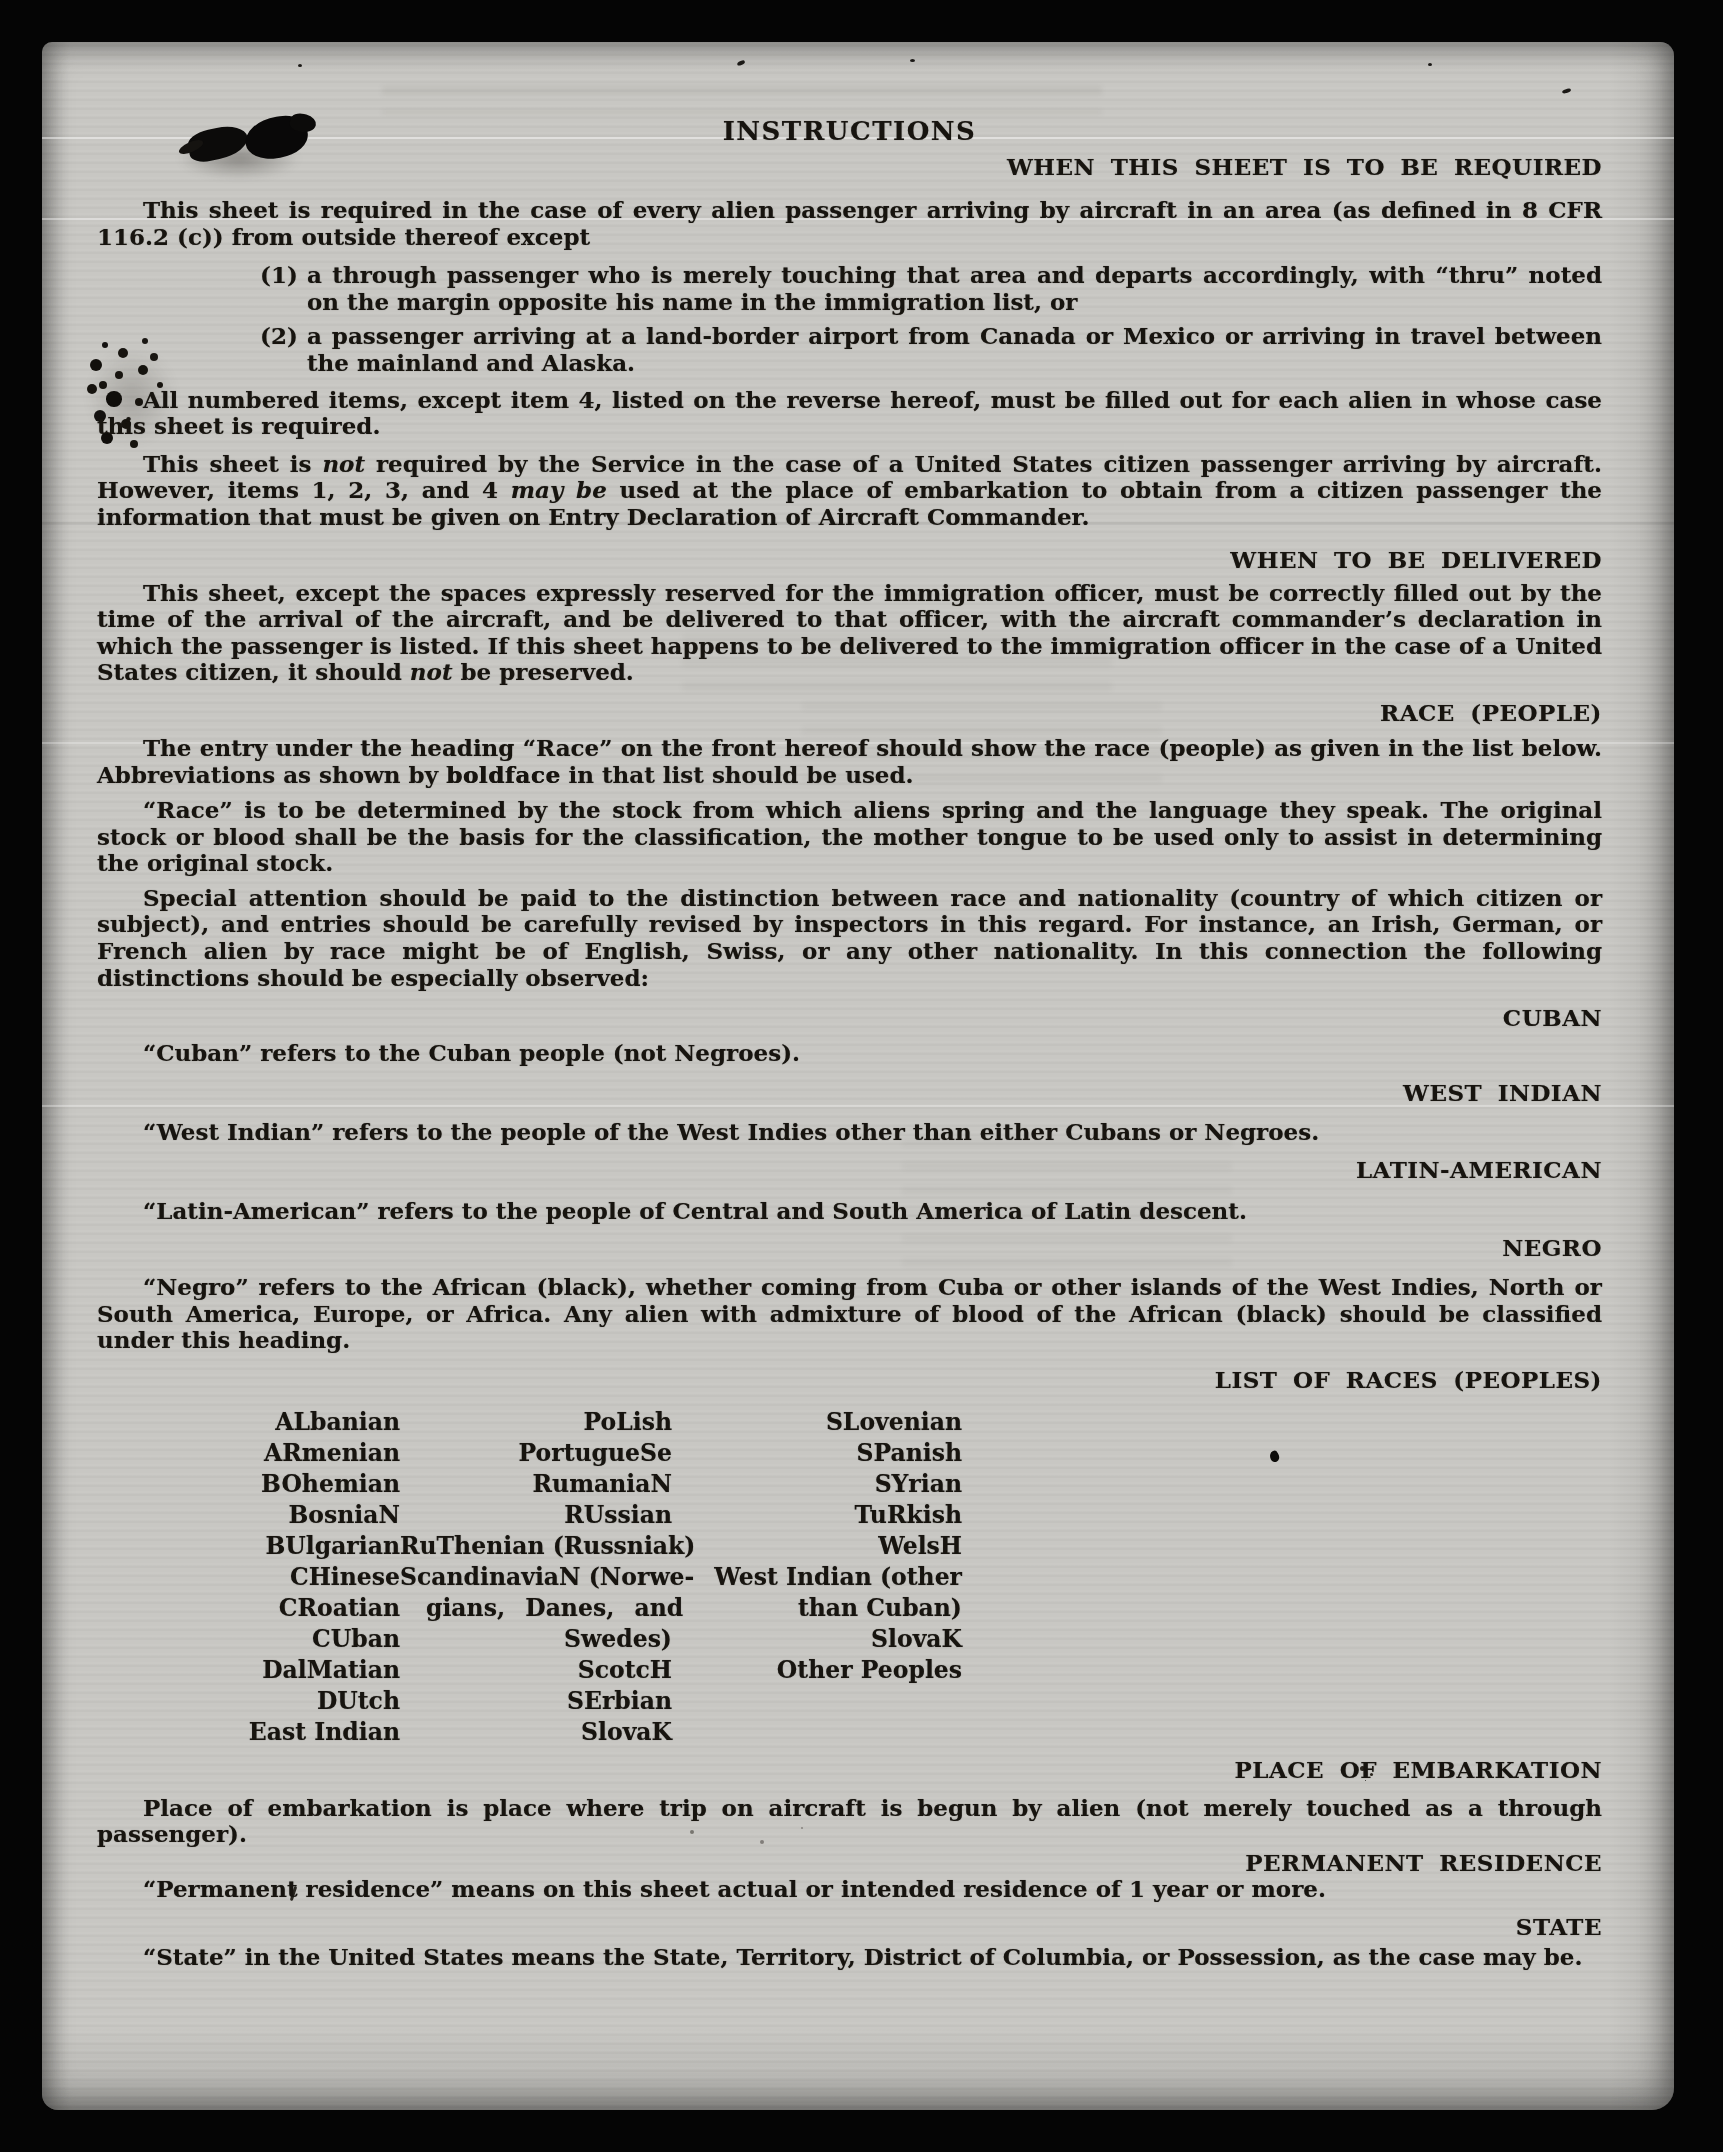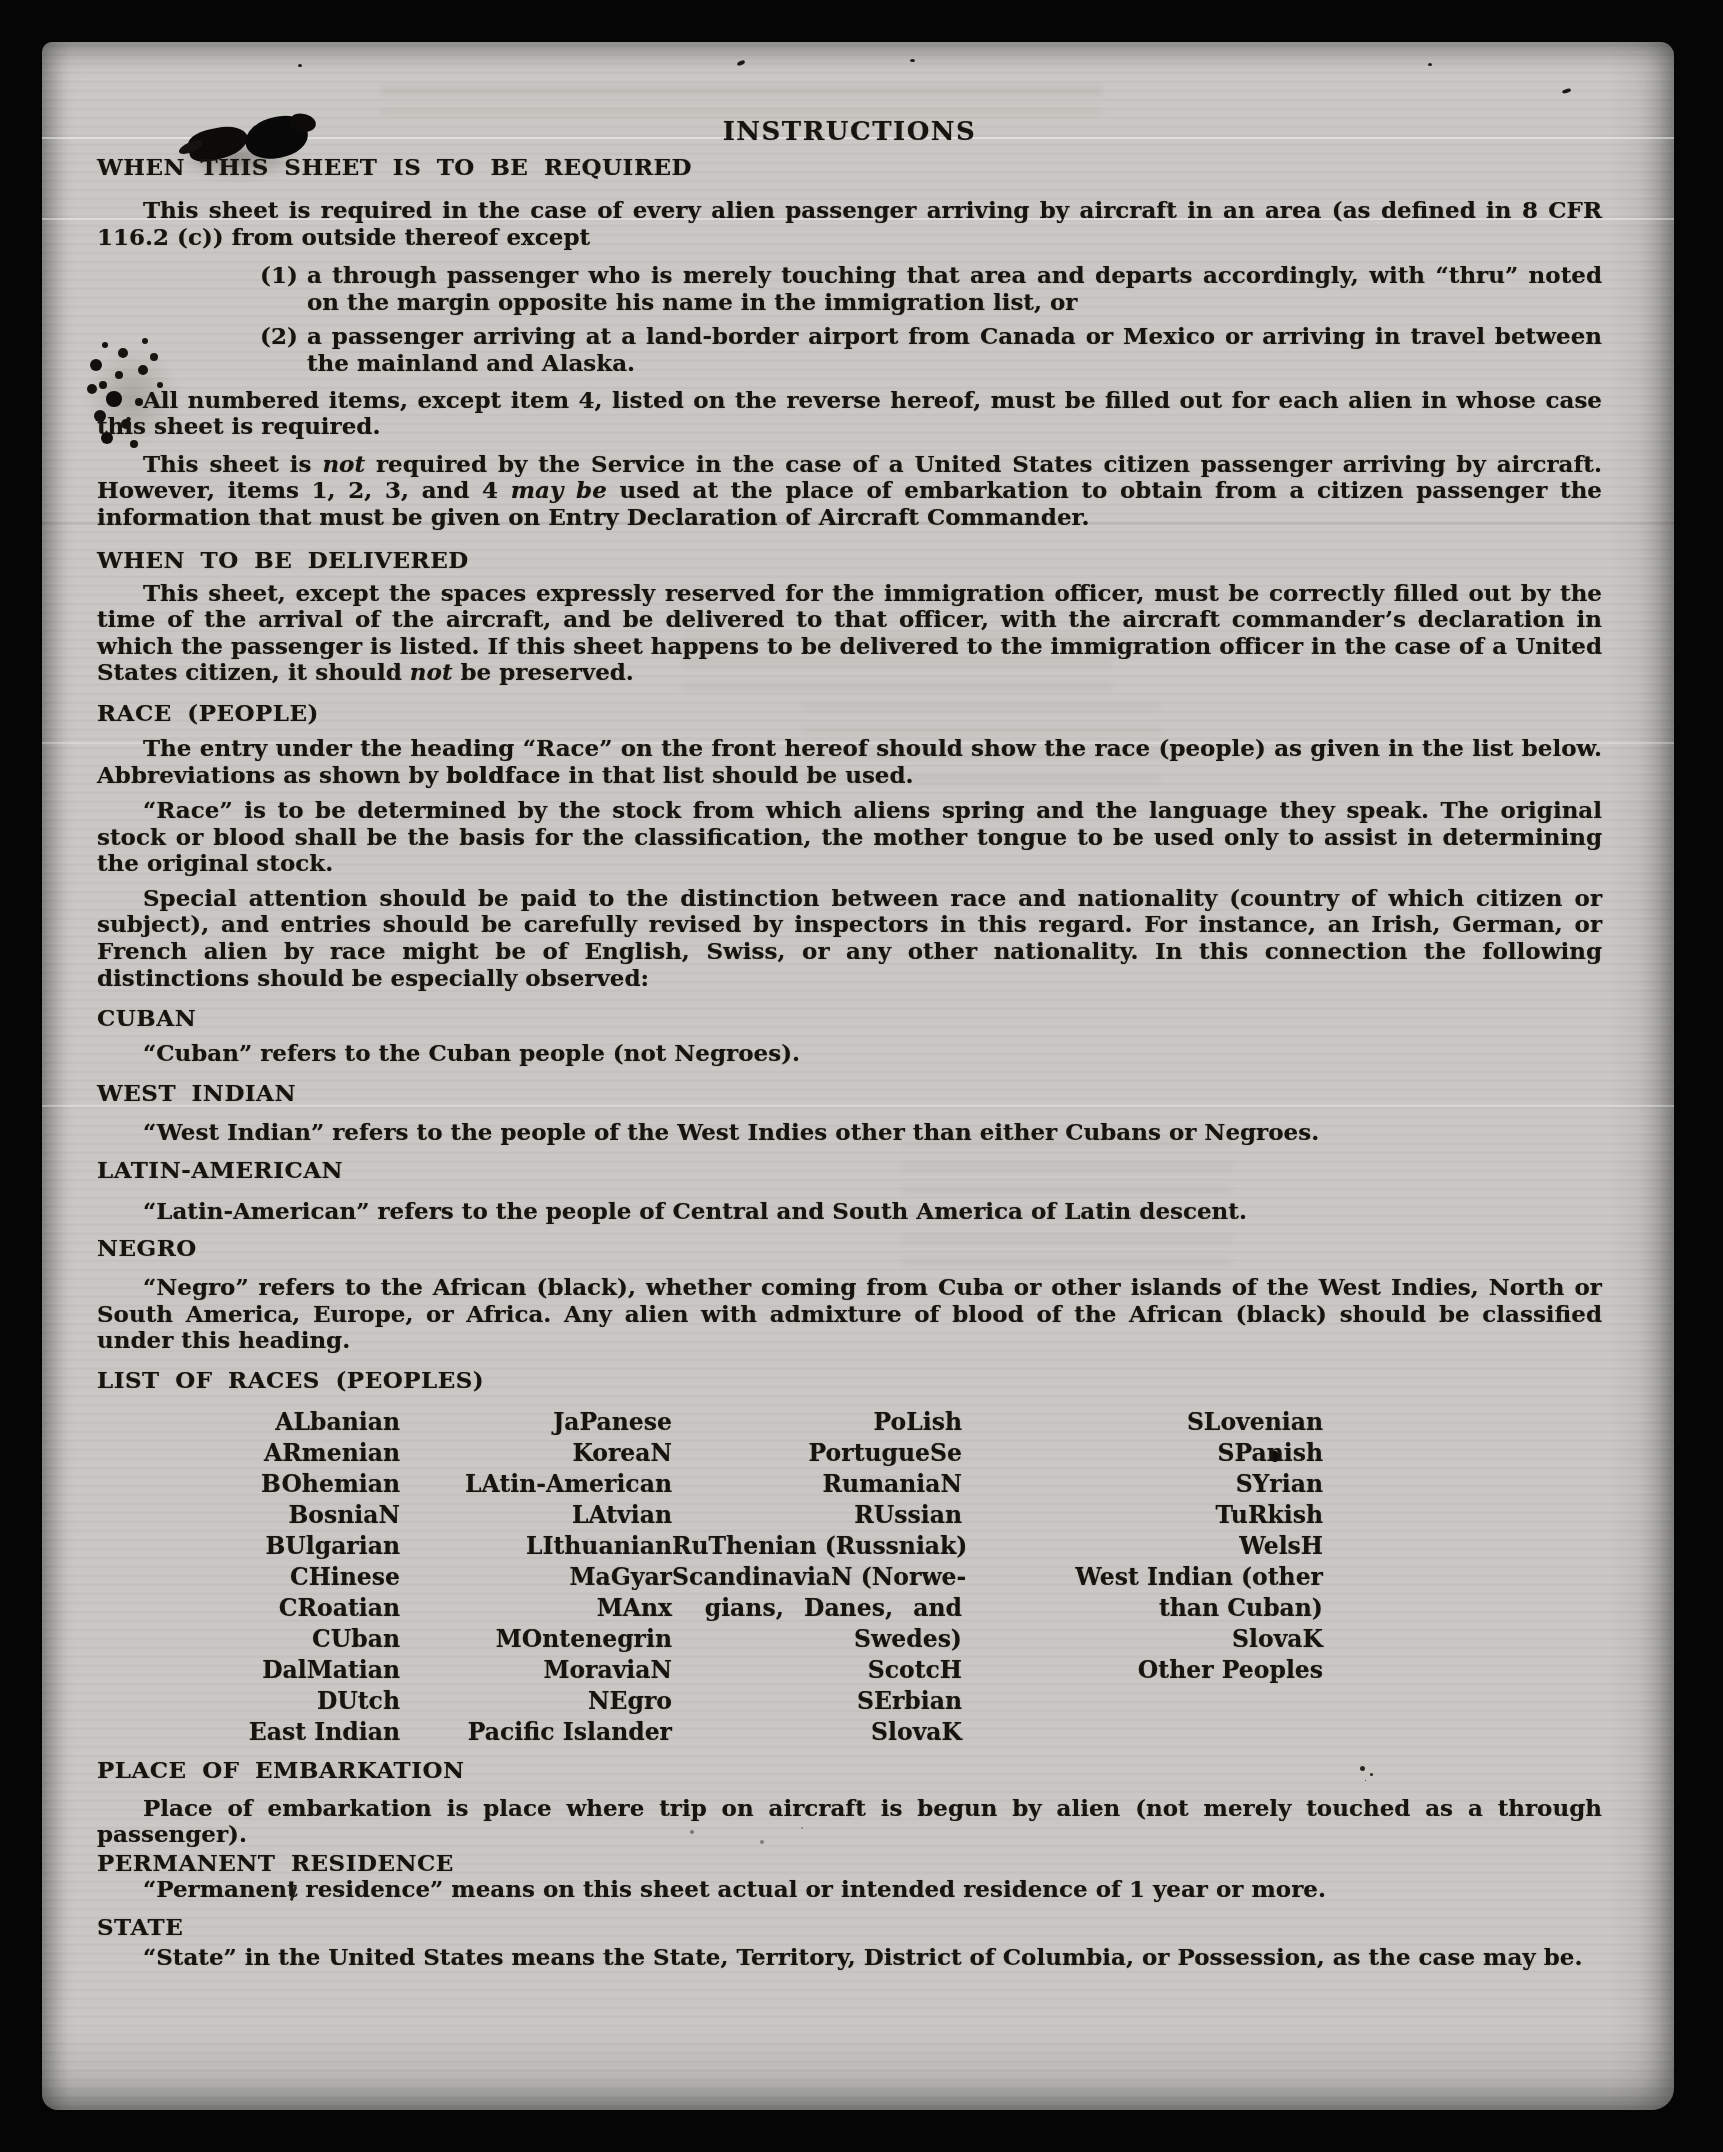--- a/index.html
+++ b/index.html
@@ -16,21 +16,21 @@
       linear-gradient(180deg, rgba(0,0,0,.07) 0, rgba(0,0,0,0) 30px, rgba(0,0,0,0) 96%, rgba(0,0,0,.12) 100%);
     border-radius:10px 14px 22px 16px;
     box-shadow: inset 0 0 34px rgba(0,0,0,.22), inset -9px -12px 28px rgba(0,0,0,.26), inset 7px 5px 20px rgba(0,0,0,.16);
   }
 
   
   .content{position:absolute;left:55px;top:0;width:1505px;color:#17140f;
            text-shadow:0 0 1px rgba(23,20,15,.45);}
   .title{margin:74px 0 0 0;text-align:center;font-size:26px;line-height:30px;font-weight:700;
          letter-spacing:1.5px;word-spacing:4px;}
-  .hd{text-align:left;font-size:23px;line-height:26px;font-weight:700;
+  .hd{text-align:right;font-size:23px;line-height:26px;font-weight:700;
       letter-spacing:.5px;word-spacing:7px;}
   .para{font-size:23px;line-height:26.6px;font-weight:700;text-align:justify;
         text-indent:46px;margin:0;}
   .list-item{position:relative;font-size:23px;line-height:26.6px;font-weight:700;
              text-align:justify;padding-left:210px;margin:0;}
   .list-item .marker{position:absolute;left:163px;top:0;}
   i{font-style:italic;}
   .bf{font-weight:700;letter-spacing:.6px;text-shadow:.7px 0 currentColor;}
 
   .mt8{margin-top:8px}.mt10{margin-top:10px}.mt11{margin-top:11px}.mt12{margin-top:12px}
@@ -181,33 +181,20 @@
           <div class="race-line">ARmenian</div>
           <div class="race-line">BOhemian</div>
           <div class="race-line">BosniaN</div>
           <div class="race-line">BUlgarian</div>
           <div class="race-line">CHinese</div>
           <div class="race-line">CRoatian</div>
           <div class="race-line">CUban</div>
           <div class="race-line">DalMatian</div>
           <div class="race-line">DUtch</div>
           <div class="race-line">East Indian</div>
-        </div>
-      <div class="race-col">
-          <div class="race-line">JaPanese</div>
-          <div class="race-line">KoreaN</div>
-          <div class="race-line">LAtin-American</div>
-          <div class="race-line">LAtvian</div>
-          <div class="race-line">LIthuanian</div>
-          <div class="race-line">MaGyar</div>
-          <div class="race-line">MAnx</div>
-          <div class="race-line">MOntenegrin</div>
-          <div class="race-line">MoraviaN</div>
-          <div class="race-line">NEgro</div>
-          <div class="race-line">Pacific Islander</div>
         </div>
       <div class="race-col">
           <div class="race-line">PoLish</div>
           <div class="race-line">PortugueSe</div>
           <div class="race-line">RumaniaN</div>
           <div class="race-line">RUssian</div>
           <div class="race-line">RuThenian (Russniak)</div>
           <div class="race-line">ScandinaviaN (Norwe-</div>
           <div class="race-line race-indent">gians, Danes, and</div>
           <div class="race-line race-indent">Swedes)</div>

